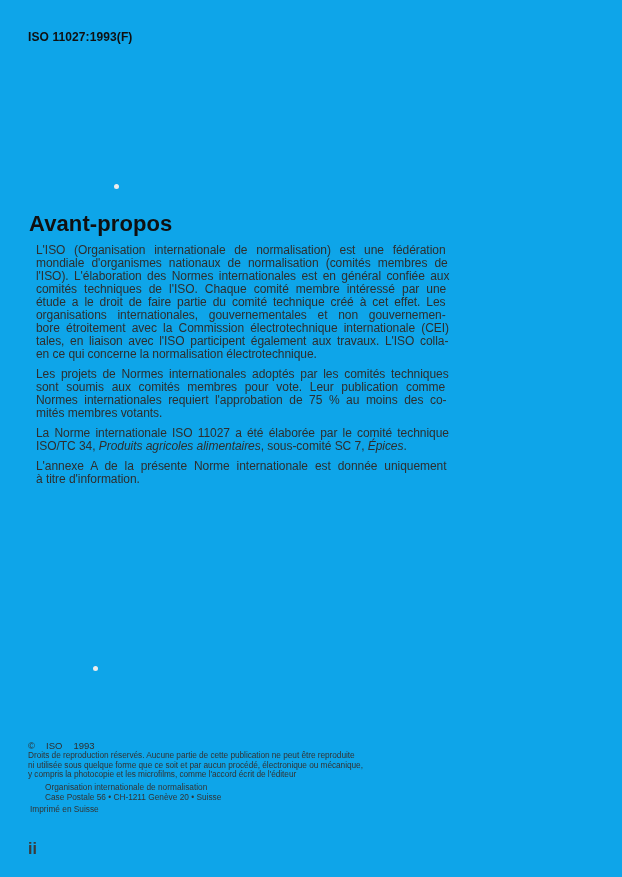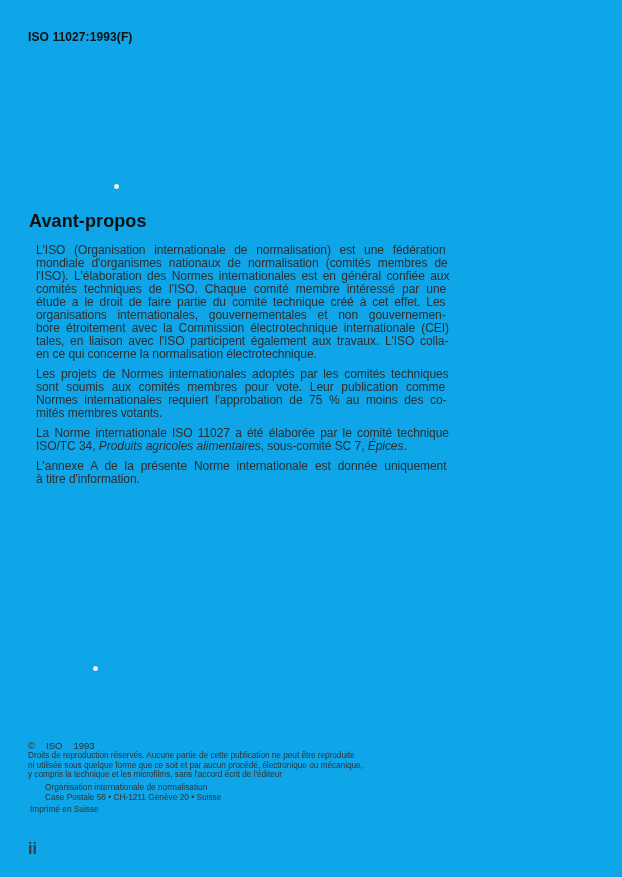--- a/index.html
+++ b/index.html
@@ -15,21 +15,21 @@
     position: absolute; inset: 0;
     background: #0ea5e9;
   }
   .header-code {
     position: absolute; left: 28px; top: 30px;
     font-size: 12px; font-weight: bold; color: #101010;
     letter-spacing: 0.1px;
   }
   .title {
     position: absolute; left: 29px; top: 211px;
-    font-size: 18px; font-weight: bold; color: #101010;
+    font-size: 22px; font-weight: bold; color: #101010;
     letter-spacing: 0.1px;
   }
   .body-text {
     position: absolute; left: 36px; top: 244px; width: 347px;
     font-size: 12px; line-height: 13px; color: #2e2e2e;
     letter-spacing: -0.05px;
   }
   .para { margin-bottom: 7px; }
   .jline { white-space: nowrap; height: 13px; overflow: visible; }
   .jline > span { display: inline-block; white-space: pre; }
@@ -108,21 +108,21 @@
 
   </div>
 
   <div class="footer-copyright">
     <span class="gap">©</span><span class="gap">ISO</span><span>1993</span>
   </div>
 
   <div class="footer-rights">
     <div>Droits de reproduction réservés. Aucune partie de cette publication ne peut être reproduite</div>
     <div>ni utilisée sous quelque forme que ce soit et par aucun procédé, électronique ou mécanique,</div>
-    <div>y compris la technique et les microfilms, sans l'accord écrit de l'éditeur</div>
+    <div>y compris la photocopie et les microfilms, comme l'accord écrit de l'éditeur</div>
   </div>
 
   <div class="footer-publisher">
     <div>Organisation internationale de normalisation</div>
     <div>Case Postale 56 • CH-1211 Genève 20 • Suisse</div>
   </div>
 
   <div class="footer-printed">Imprimé en Suisse</div>
 
   <div class="page-number">ii</div>

